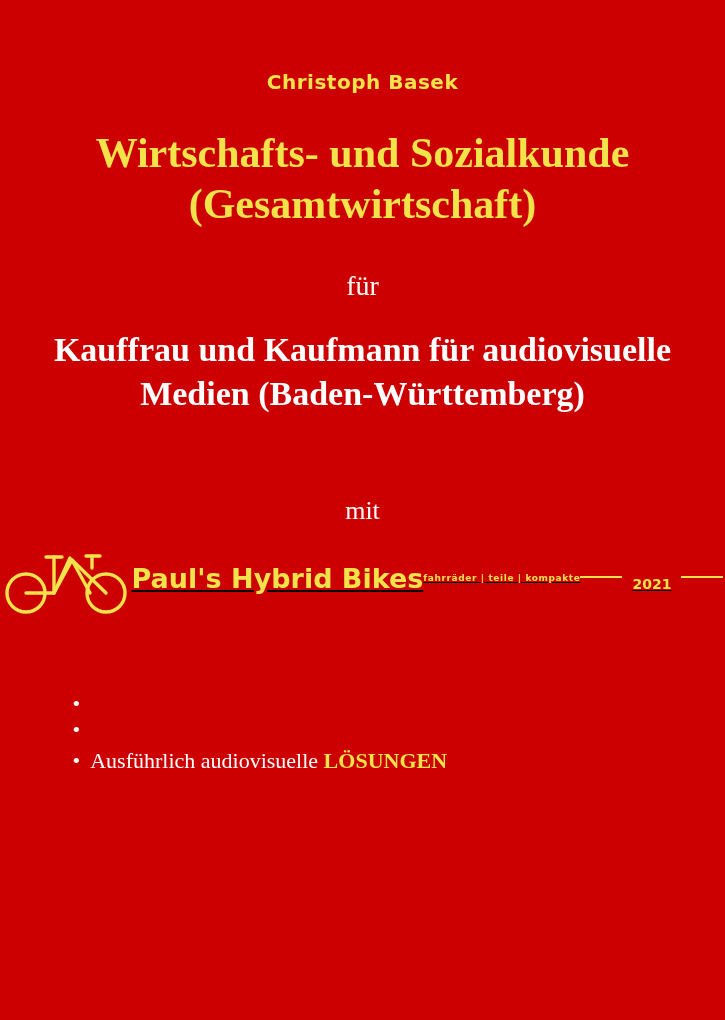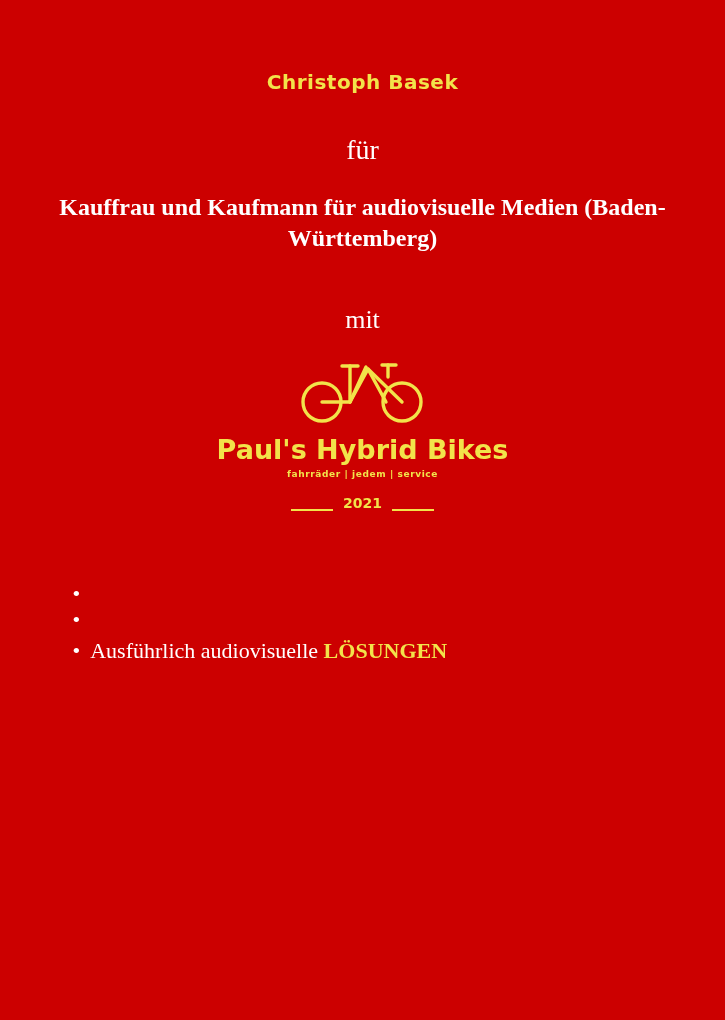--- a/index.html
+++ b/index.html
@@ -42,37 +42,38 @@
   }
   .fuer {
     margin-top: 40px;
     color: #ffffff;
     font-size: 28px;
     text-align: center;
   }
   .title-sub {
     margin-top: 26px;
     color: #ffffff;
-    font-size: 24px;
+    font-size: 34px;
     font-weight: bold;
     line-height: 1.28;
     text-align: center;
     width: 640px;
   }
   .mit {
-    margin-top: 52px;
+    margin-top: 80px;
     color: #ffffff;
     font-size: 26px;
     text-align: center;
   }
   .logo-wrap {
     margin-top: 6px;
     display: flex;
-    flex-direction: column;
+    flex-direction: row;
     align-items: center;
+    text-decoration: underline;
   }
   .bike-icon {
     display: block;
   }
   .brand {
     margin-top: 4px;
     color: #f2e34a;
     font-family: "DejaVu Sans", sans-serif;
     font-weight: bold;
     font-size: 27px;
@@ -82,21 +83,21 @@
     margin-top: 4px;
     color: #f2e34a;
     font-family: "DejaVu Sans", sans-serif;
     font-weight: bold;
     font-size: 9px;
     letter-spacing: 0.6px;
   }
   .brand-year-row {
     margin-top: 16px;
     display: flex;
-    align-items: flex-end;
+    align-items: flex-start;
     gap: 10px;
   }
   .brand-rule {
     width: 42px;
     height: 2px;
     background: #f2e34a;
   }
   .brand-year {
     color: #f2e34a;
     font-family: "DejaVu Sans", sans-serif;
@@ -128,20 +129,21 @@
     font-weight: bold;
   }
 </style>
 </head>
 <body>
 
 <div class="cover">
 
   <div class="author">Christoph Basek</div>
 
+  <div class="title-main">Wirtschafts- und Sozialkunde (Gesamtwirtschaft)</div>
 
   <div class="fuer">für</div>
 
   <div class="title-sub">Kauffrau und Kaufmann für audiovisuelle Medien (Baden-Württemberg)</div>
 
   <div class="mit">mit</div>
 
   <div class="logo-wrap">
     <span class="bike-icon">
       <svg width="130" height="85" viewBox="0 0 130 85" fill="none" stroke="#f2e34a" stroke-width="3.4" stroke-linecap="round" stroke-linejoin="round">
@@ -150,21 +152,21 @@
         <path d="M24 61 L52 61 L70 28 L88 61"></path>
         <path d="M52 61 L68 26"></path>
         <path d="M70 28 L104 61"></path>
         <path d="M44 25 L60 25"></path>
         <path d="M52 25 L52 61"></path>
         <path d="M84 24 L98 24"></path>
         <path d="M90 24 L90 36"></path>
       </svg>
     </span>
     <div class="brand">Paul's Hybrid Bikes</div>
-    <div class="brand-tag">fahrräder | jedem | service</div>
+    <div class="brand-tag">fahrräder | teile | kompakte</div>
     <div class="brand-year-row">
       <span class="brand-rule"></span>
       <span class="brand-year">2021</span>
       <span class="brand-rule"></span>
     </div>
   </div>
 
   <div class="bullets">
     <div class="bullet">
       <span class="bullet-dot">•</span>

